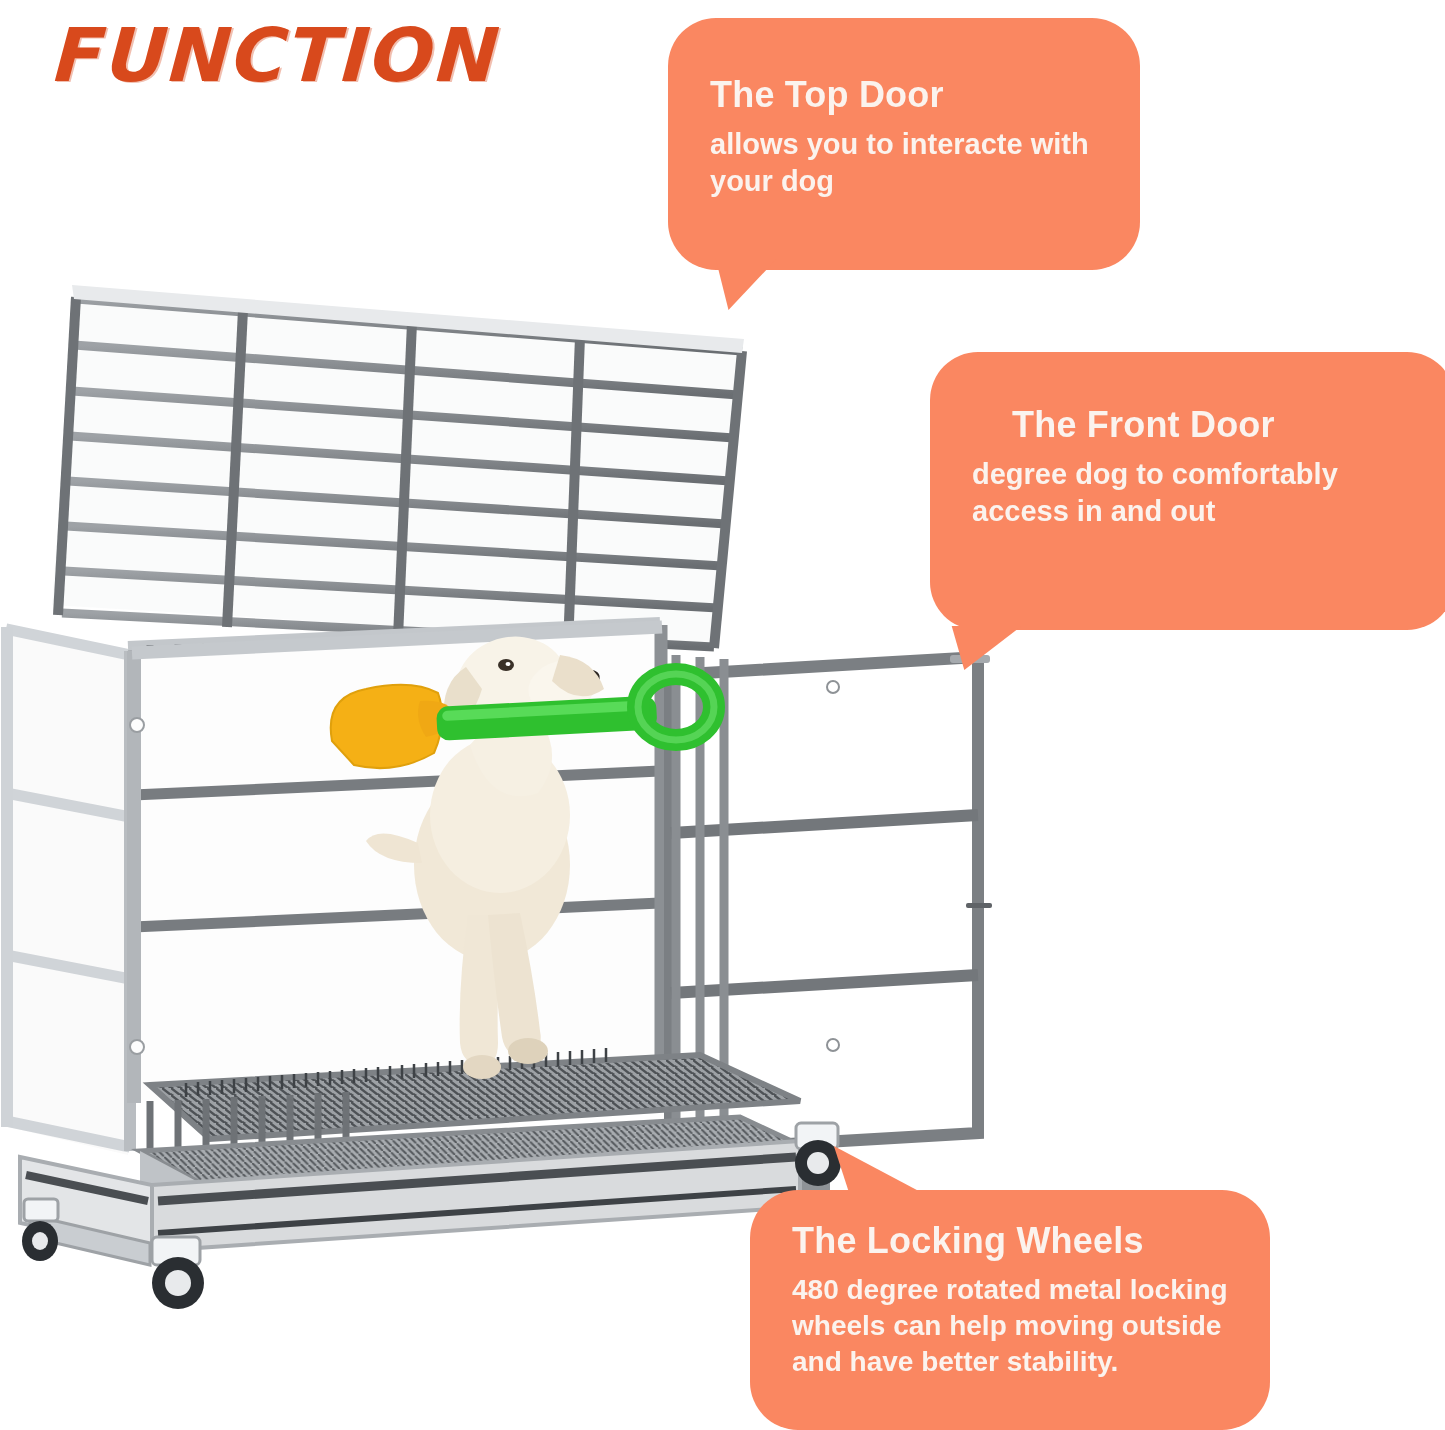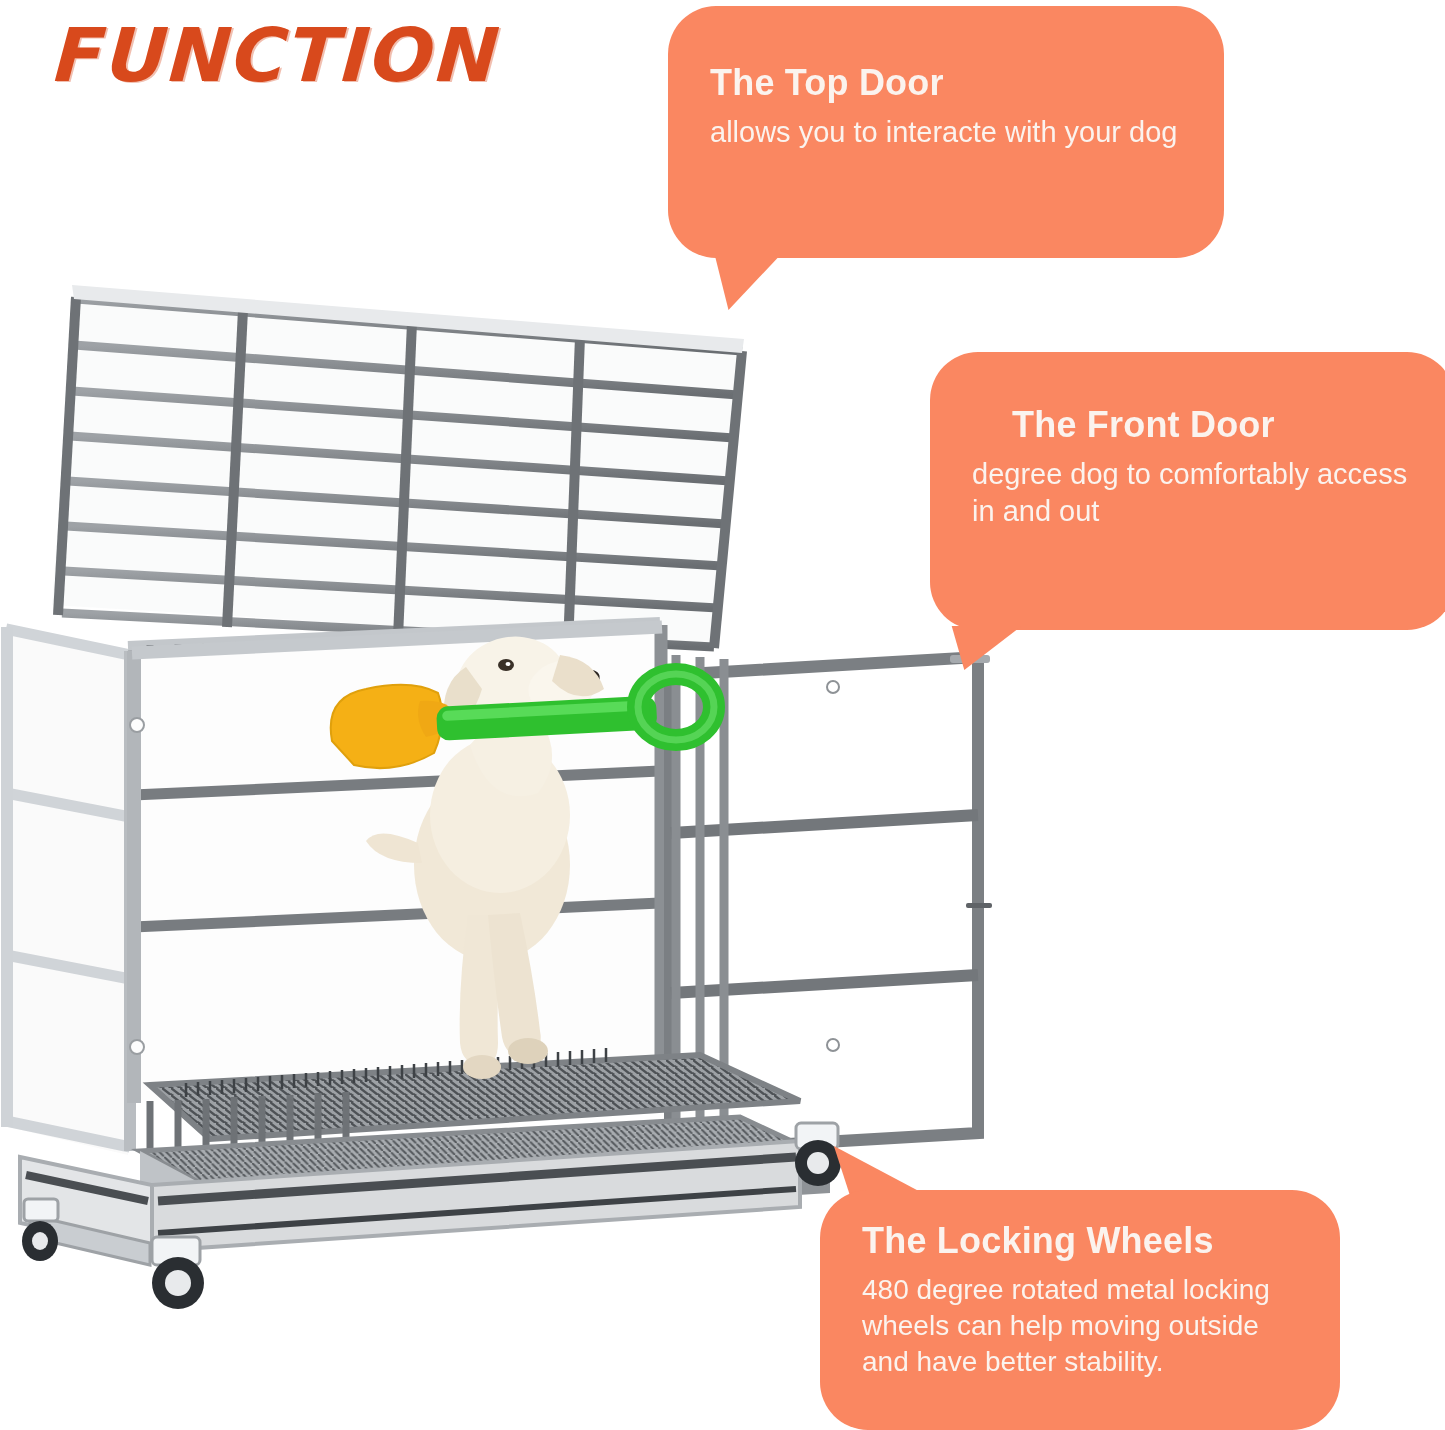--- a/index.html
+++ b/index.html
@@ -43,27 +43,27 @@
   }
   .callout .c-title {
     font-size: 36px;
     font-weight: bold;
     letter-spacing: 0.2px;
     margin-bottom: 10px;
     white-space: nowrap;
   }
   .callout .c-body {
     font-size: 29px;
-    font-weight: 400;
+    font-weight: 700;
     line-height: 1.28;
   }
   .tail { position: absolute; width: 0; height: 0; }
 
   
-  #callout-top-door { left: 668px; top: 6px; width: 556px; height: 252px; }
+  #callout-top-door { left: 668px; top: 18px; width: 472px; height: 252px; }
   #callout-top-door .c-title { margin-top: 30px; }
   #tail-top-door {
     left: 722px; top: 258px;
     border-left: 0 solid transparent;
     border-right: 62px solid transparent;
     border-top: 52px solid #FA8761;
     transform: skewX(14deg);
   }
 
   
@@ -71,21 +71,21 @@
   #callout-front-door .c-title { margin-top: 26px; margin-left: 40px; }
   #tail-front-door {
     left: 958px; top: 626px;
     border-left: 0 solid transparent;
     border-right: 70px solid transparent;
     border-top: 44px solid #FA8761;
     transform: skewX(16deg);
   }
 
   
-  #callout-locking-wheels { left: 820px; top: 1190px; width: 520px; height: 240px; }
+  #callout-locking-wheels { left: 750px; top: 1190px; width: 520px; height: 240px; }
   #callout-locking-wheels .c-title { margin-top: 4px; }
   #callout-locking-wheels .c-body { font-size: 28px; }
   #tail-locking-wheels {
     left: 842px; top: 1146px;
     border-left: 0 solid transparent;
     border-right: 78px solid transparent;
     border-bottom: 50px solid #FA8761;
     transform: skewX(18deg);
   }
 

